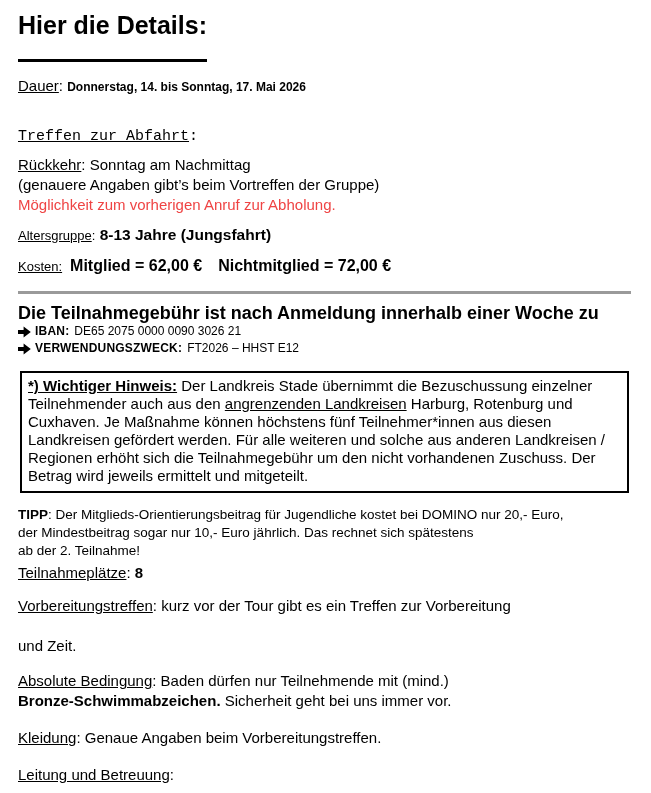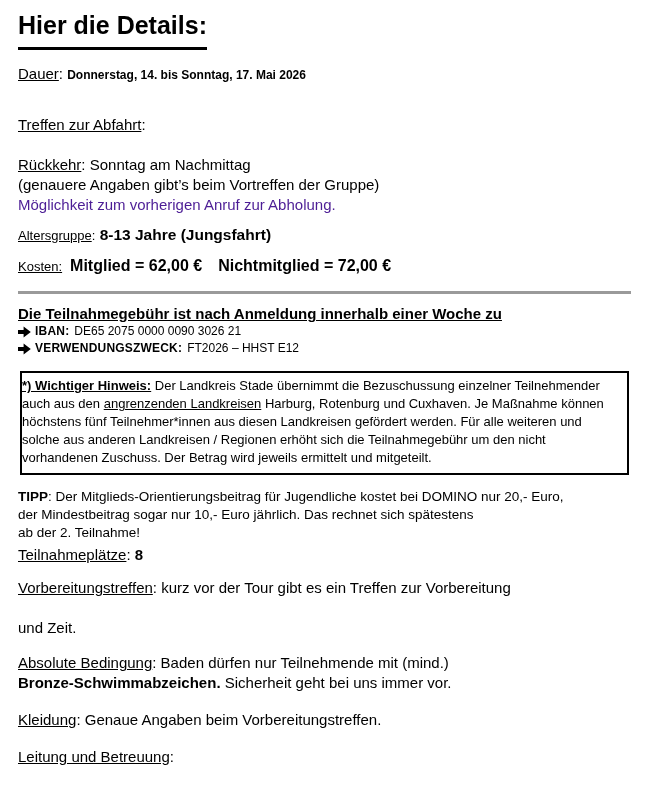--- a/index.html
+++ b/index.html
@@ -24,64 +24,64 @@
 
   h1 {
     margin: 0 0 14px 0;
     font-size: 25px;
     line-height: 30px;
     font-weight: bold;
   }
   h1 .title-underline {
     display: inline-block;
     border-bottom: 3px solid #000;
-    padding-bottom: 7px;
+    padding-bottom: 19px;
   }
 
   .sec-dauer { margin-bottom: 30px; }
   .sec-dauer .v { font-size: 12px; }
 
-  .sec-abfahrt { margin-bottom: 20px; }
+  .sec-abfahrt { margin-bottom: 8px; font-family: Liberation Mono, monospace; }
   .sec-rueckkehr { margin-bottom: 10px; }
-  .note-light { color: #4c1d95; }
+  .note-light { color: #ef4444; }
 
   .sec-alter { margin-bottom: 10px; font-size: 15.5px; }
   .sec-alter .label, .sec-kosten .label { font-size: 13px; }
   .sec-kosten { margin-bottom: 14px; font-size: 16px; }
   .sec-kosten .kv  { margin-left: 8px; }
   .sec-kosten .kv2 { margin-left: 16px; }
 
   .divider {
     border: none;
     height: 3px;
     background: #9a9a9a;
     margin: 0 0 10px 0;
   }
 
   .sec-zahlung { margin-bottom: 14px; }
-  .sec-zahlung .bold-note { font-size: 15px; line-height: 19px; text-decoration: underline; }
+  .sec-zahlung .bold-note { font-size: 18px; line-height: 19px; }
   .pay-line {
     font-family: Liberation Sans, sans-serif;
     font-size: 12px;
     line-height: 17px;
     display: flex;
     align-items: center;
   }
   .pay-line b { margin-right: 5px; letter-spacing: 0.2px; }
   .arrow {
     display: inline-flex;
     margin-right: 4px;
     flex: none;
   }
 
   .hinweis-box {
     border: 2px solid #000;
-    padding: 4px 8px 6px 0;
+    padding: 4px 8px 6px 6px;
     margin: 0 2px 13px 2px;
-    font-size: 13px;
+    font-size: 15px;
     line-height: 18px;
   }
 
   .sec-tipp { font-size: 13.5px; line-height: 18px; margin-bottom: 3px; }
 
   .sec-plaetze { margin-bottom: 13px; }
   .sec-vorbereitung { margin-bottom: 15px; }
   .sec-bedingung { margin-bottom: 17px; }
   .sec-kleidung { margin-bottom: 17px; }
 </style>

